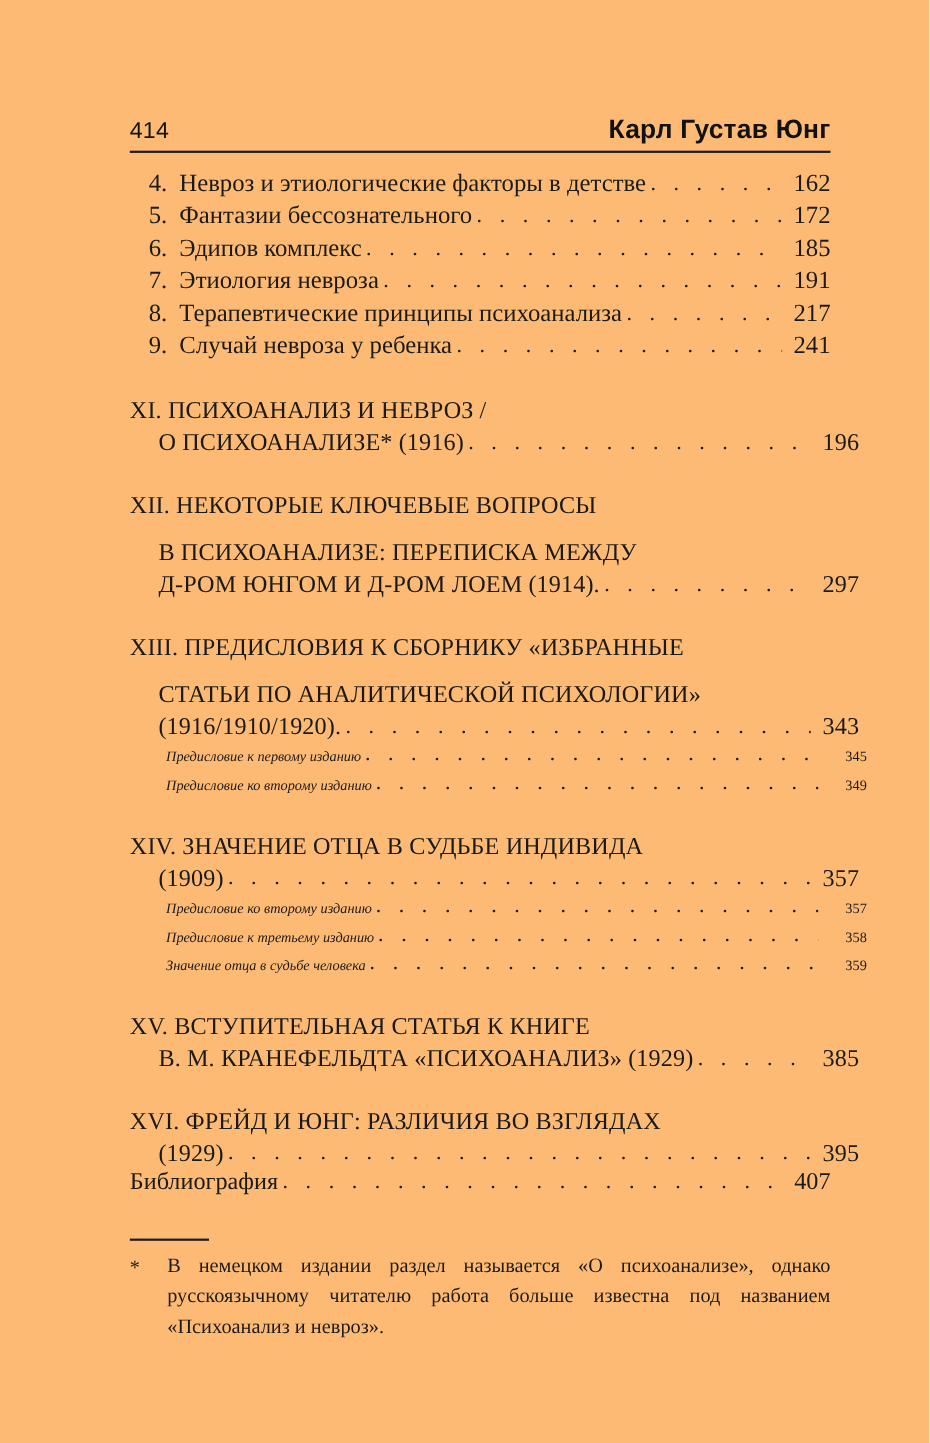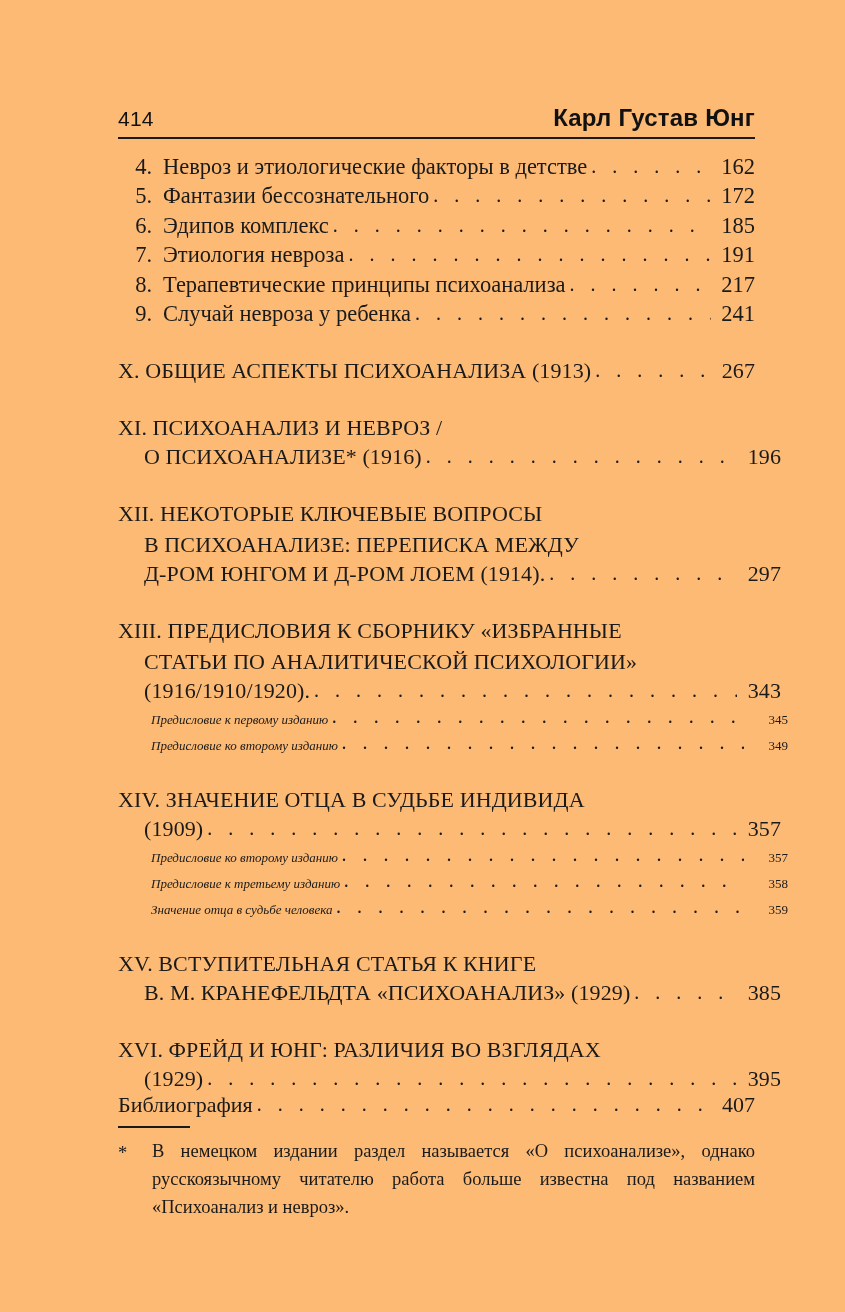--- a/index.html
+++ b/index.html
@@ -102,21 +102,21 @@
   .numrow .pg { min-width: 42px; }
 
   
   .chapter { margin-top: 28px; }
   .chline {
     font-size: 22px;
     letter-spacing: 0.1px;
     padding: 2.5px 0;
     white-space: pre;
   }
-  .chline.indent { padding-left: 26px; }
+  .chline.indent { padding-left: 26px; margin-top: 12px; }
   .chrow {
     font-size: 22px;
     letter-spacing: 0.1px;
     padding: 2.5px 0;
   }
   .chrow.indent { padding-left: 26px; }
   .chrow .pg { min-width: 42px; }
 
   
   .subrow {
@@ -208,27 +208,20 @@
         <span class="pg">217</span>
       </div>
       <div class="row numrow">
         <span class="num">9.</span>
         <span class="lbl">Случай невроза у ребенка</span>
         <span class="leader"></span>
         <span class="pg">241</span>
       </div>
     </div>
 
-    <div class="chapter">
-      <div class="row chrow">
-        <span class="lbl">X. ОБЩИЕ АСПЕКТЫ ПСИХОАНАЛИЗА (1913)</span>
-        <span class="leader"></span>
-        <span class="pg">267</span>
-      </div>
-    </div>
 
     <div class="chapter">
       <div class="chline">XI. ПСИХОАНАЛИЗ И НЕВРОЗ /</div>
       <div class="row chrow indent">
         <span class="lbl">О ПСИХОАНАЛИЗЕ* (1916)</span>
         <span class="leader"></span>
         <span class="pg">196</span>
       </div>
     </div>
 

